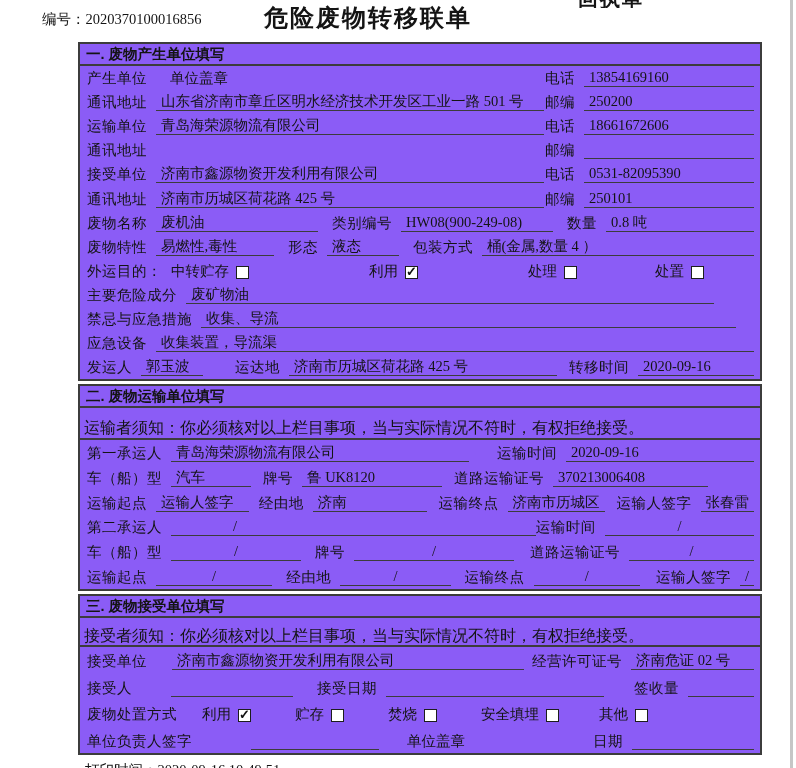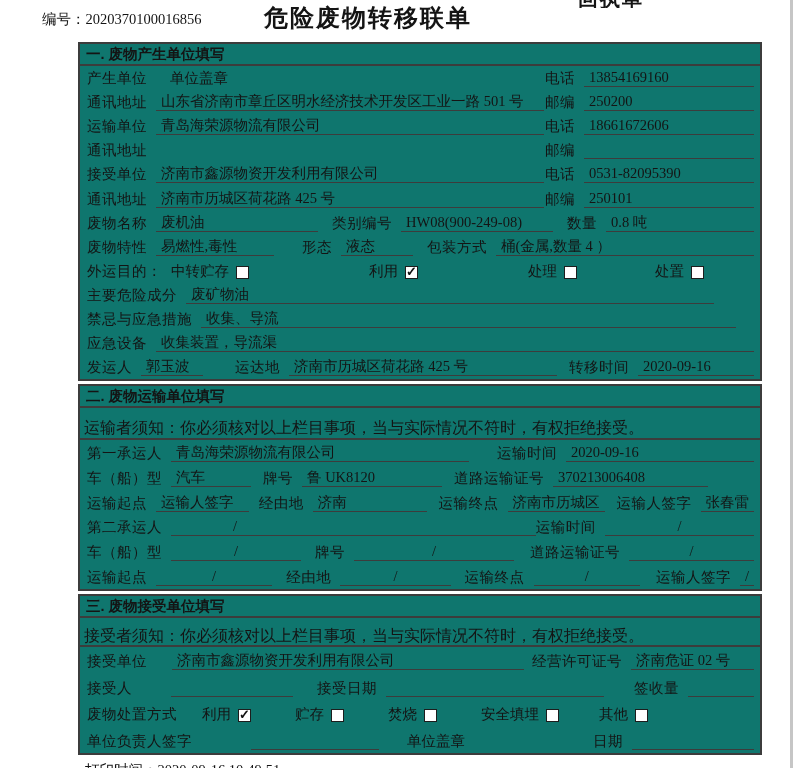--- a/index.html
+++ b/index.html
@@ -6,21 +6,21 @@
   .page{
     position:relative;width:796px;height:768px;background:#ffffff;overflow:hidden;
     font-family:"Liberation Serif","DejaVu Serif",serif;color:#141414;
   }
   .edge-line{position:absolute;top:0;right:3px;width:3px;height:768px;background:#c6c6c6;}
   .doc-header{position:relative;height:42px;}
   .serial{position:absolute;left:42px;top:10px;font-size:14.5px;white-space:nowrap;}
   .doc-title{position:absolute;left:0;right:60px;top:2px;text-align:center;font-size:24px;font-weight:bold;letter-spacing:2px;white-space:nowrap;}
   .clip-frag{position:absolute;left:578px;top:0;width:84px;height:8px;overflow:hidden;}
   .clip-frag .inner{position:relative;top:-14px;font-weight:bold;font-size:20px;letter-spacing:2px;white-space:nowrap;}
-  .box{margin-left:78px;width:684px;border:2px solid #3c3c3c;box-sizing:border-box;background:#0f766e;}
+  .box{margin-left:78px;width:684px;border:2px solid #3c3c3c;box-sizing:border-box;background:#8b5cf6;}
   .box + .box{margin-top:3px;}
   .sec-title{height:20px;line-height:20px;border-bottom:2px solid #3c3c3c;font-weight:bold;font-size:14.5px;padding-left:6px;font-family:"Liberation Sans","DejaVu Sans",sans-serif;}
   .row{display:flex;align-items:flex-end;height:24.1px;padding:0 6px 3px 7px;font-size:14.5px;line-height:17px;box-sizing:border-box;white-space:nowrap;}
   .s2 .row{height:24.8px;}
   .s3 .row{height:26.4px;}
   .notice{height:32px;padding:10px 6px 0 4px;font-size:16px;border-bottom:2px solid #3c3c3c;box-sizing:border-box;}
   .s3 .notice{height:29px;padding-top:8px;}
   .lbl{flex:none;margin-right:9px;letter-spacing:0.5px;}
   .plain{flex:none;}
   .val{border-bottom:1px solid #3c3c3c;padding:0 5px;box-sizing:border-box;min-height:17px;}
@@ -99,21 +99,21 @@
       <span class="val" style="width:162px">废机油</span>
       <span class="lbl" style="margin-left:14px">类别编号</span>
       <span class="val" style="width:152px">HW08(900-249-08)</span>
       <span class="lbl" style="margin-left:14px">数量</span>
       <span class="val grow">0.8 吨</span>
     </div>
 
     <div class="row">
       <span class="lbl">废物特性</span>
       <span class="val" style="width:118px">易燃性,毒性</span>
-      <span class="lbl" style="margin-left:28px">形态</span>
+      <span class="lbl" style="margin-left:14px">形态</span>
       <span class="val" style="width:72px">液态</span>
       <span class="lbl" style="margin-left:14px">包装方式</span>
       <span class="val grow">桶(金属,数量  4 ）</span>
     </div>
 
     <div class="row">
       <span class="lbl">外运目的：</span>
       <span class="opt">
         <span>中转贮存</span>
         <span class="cb"></span>

